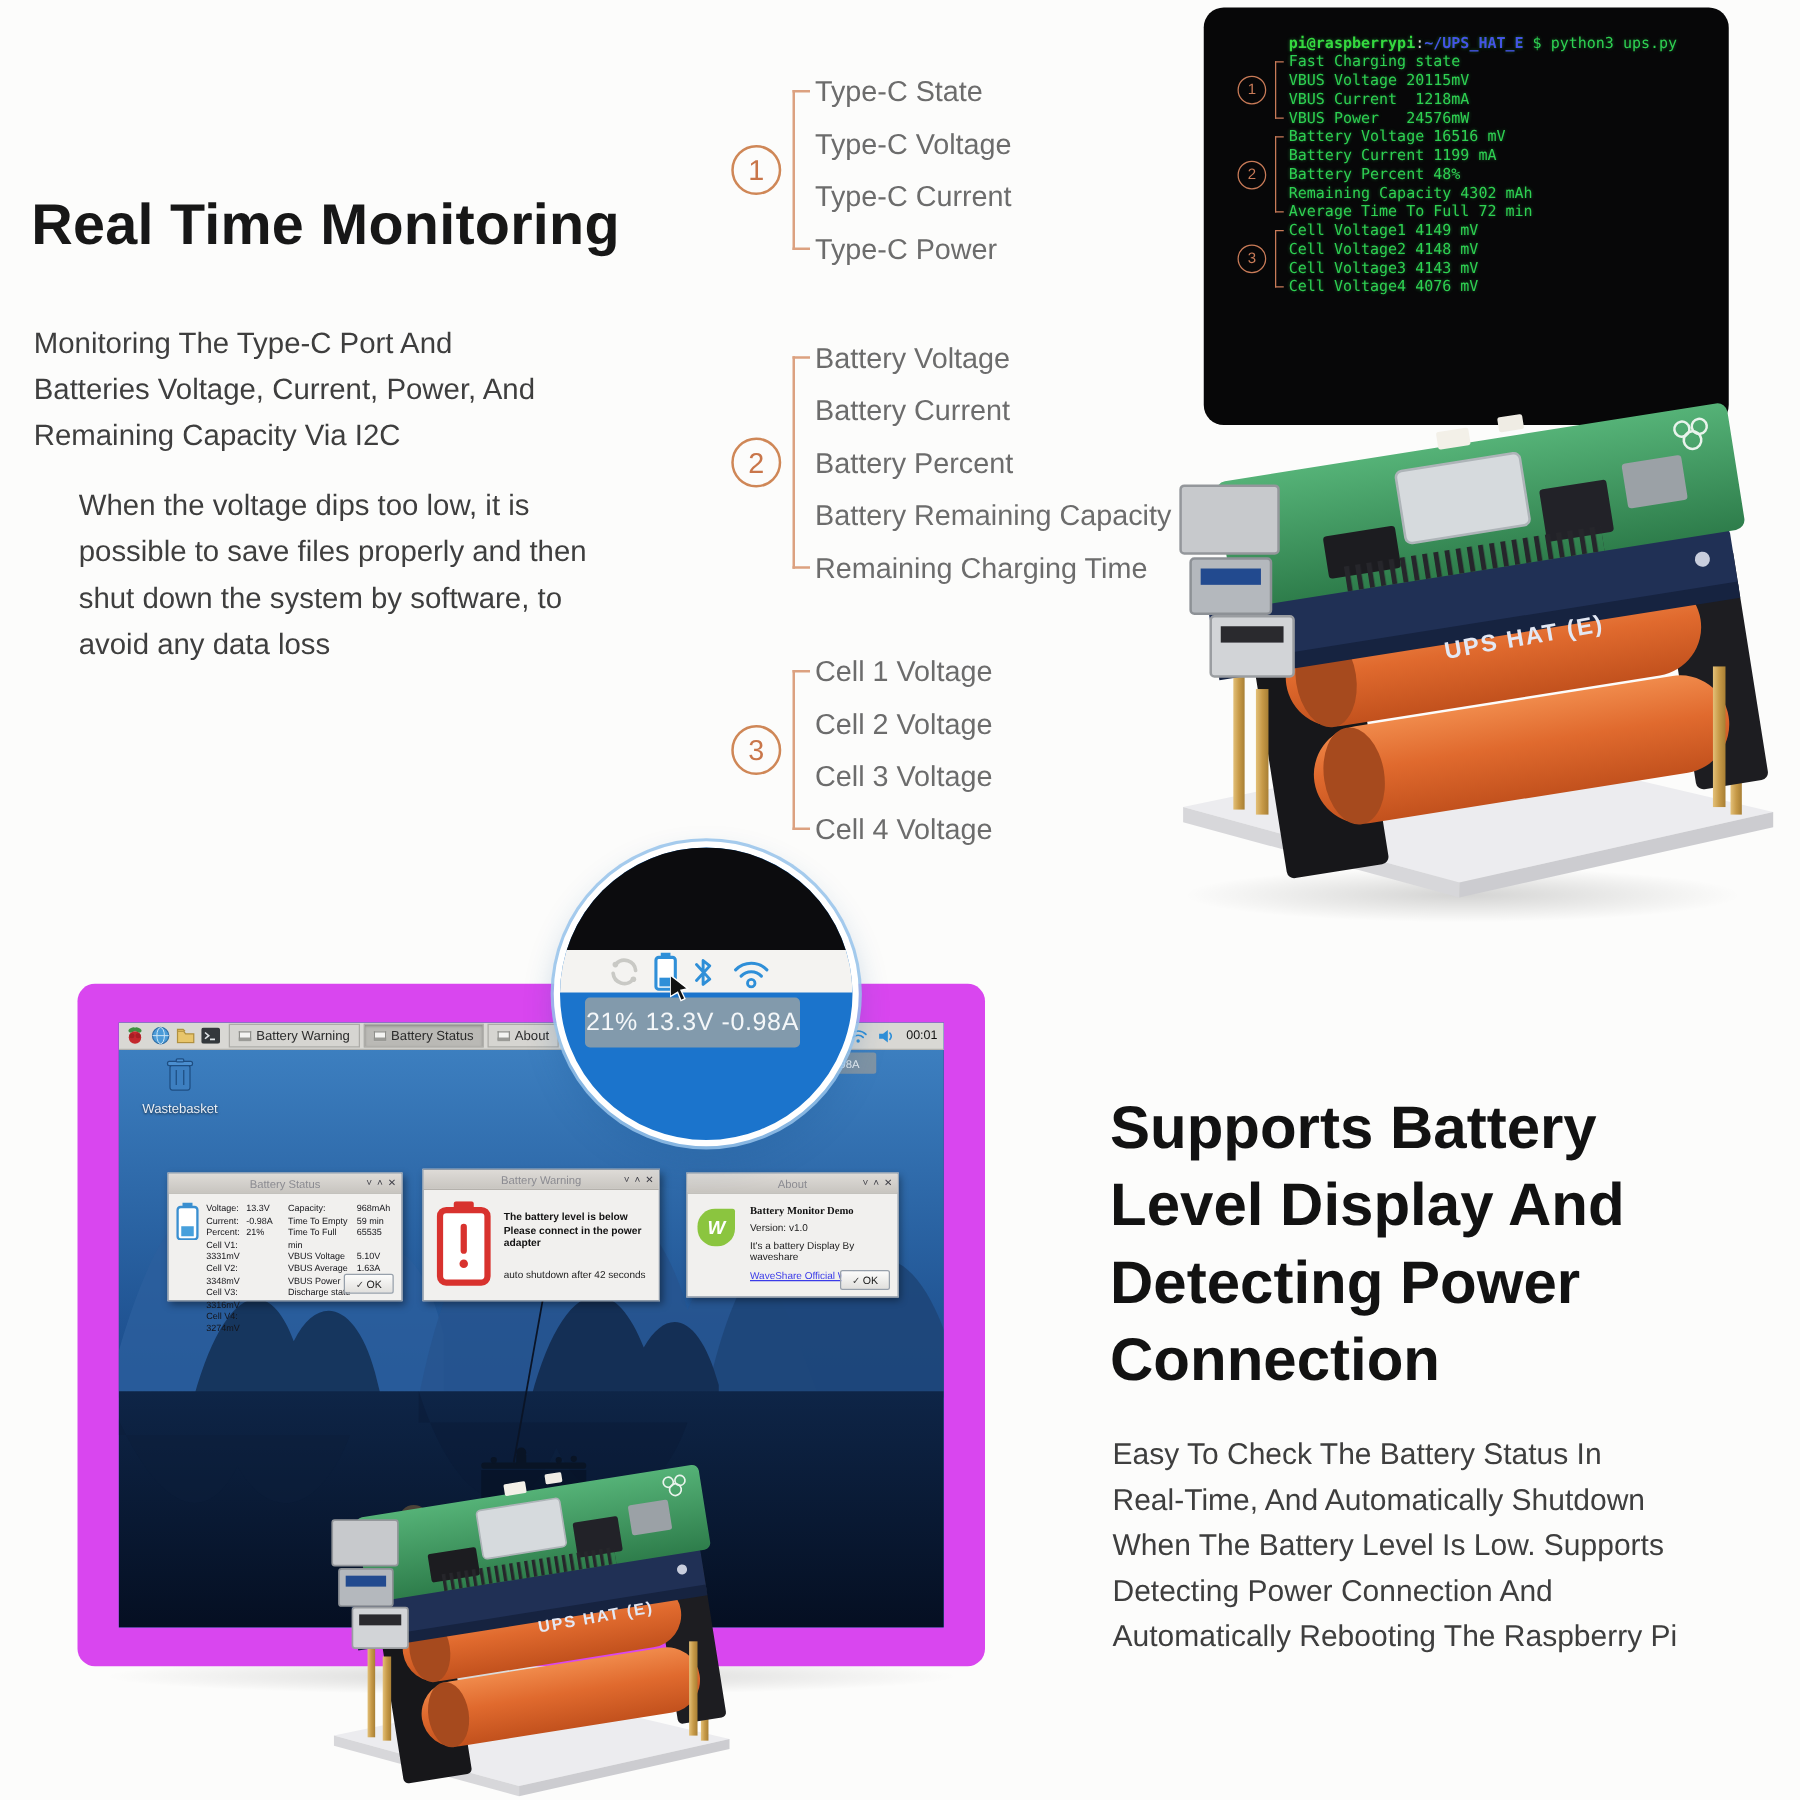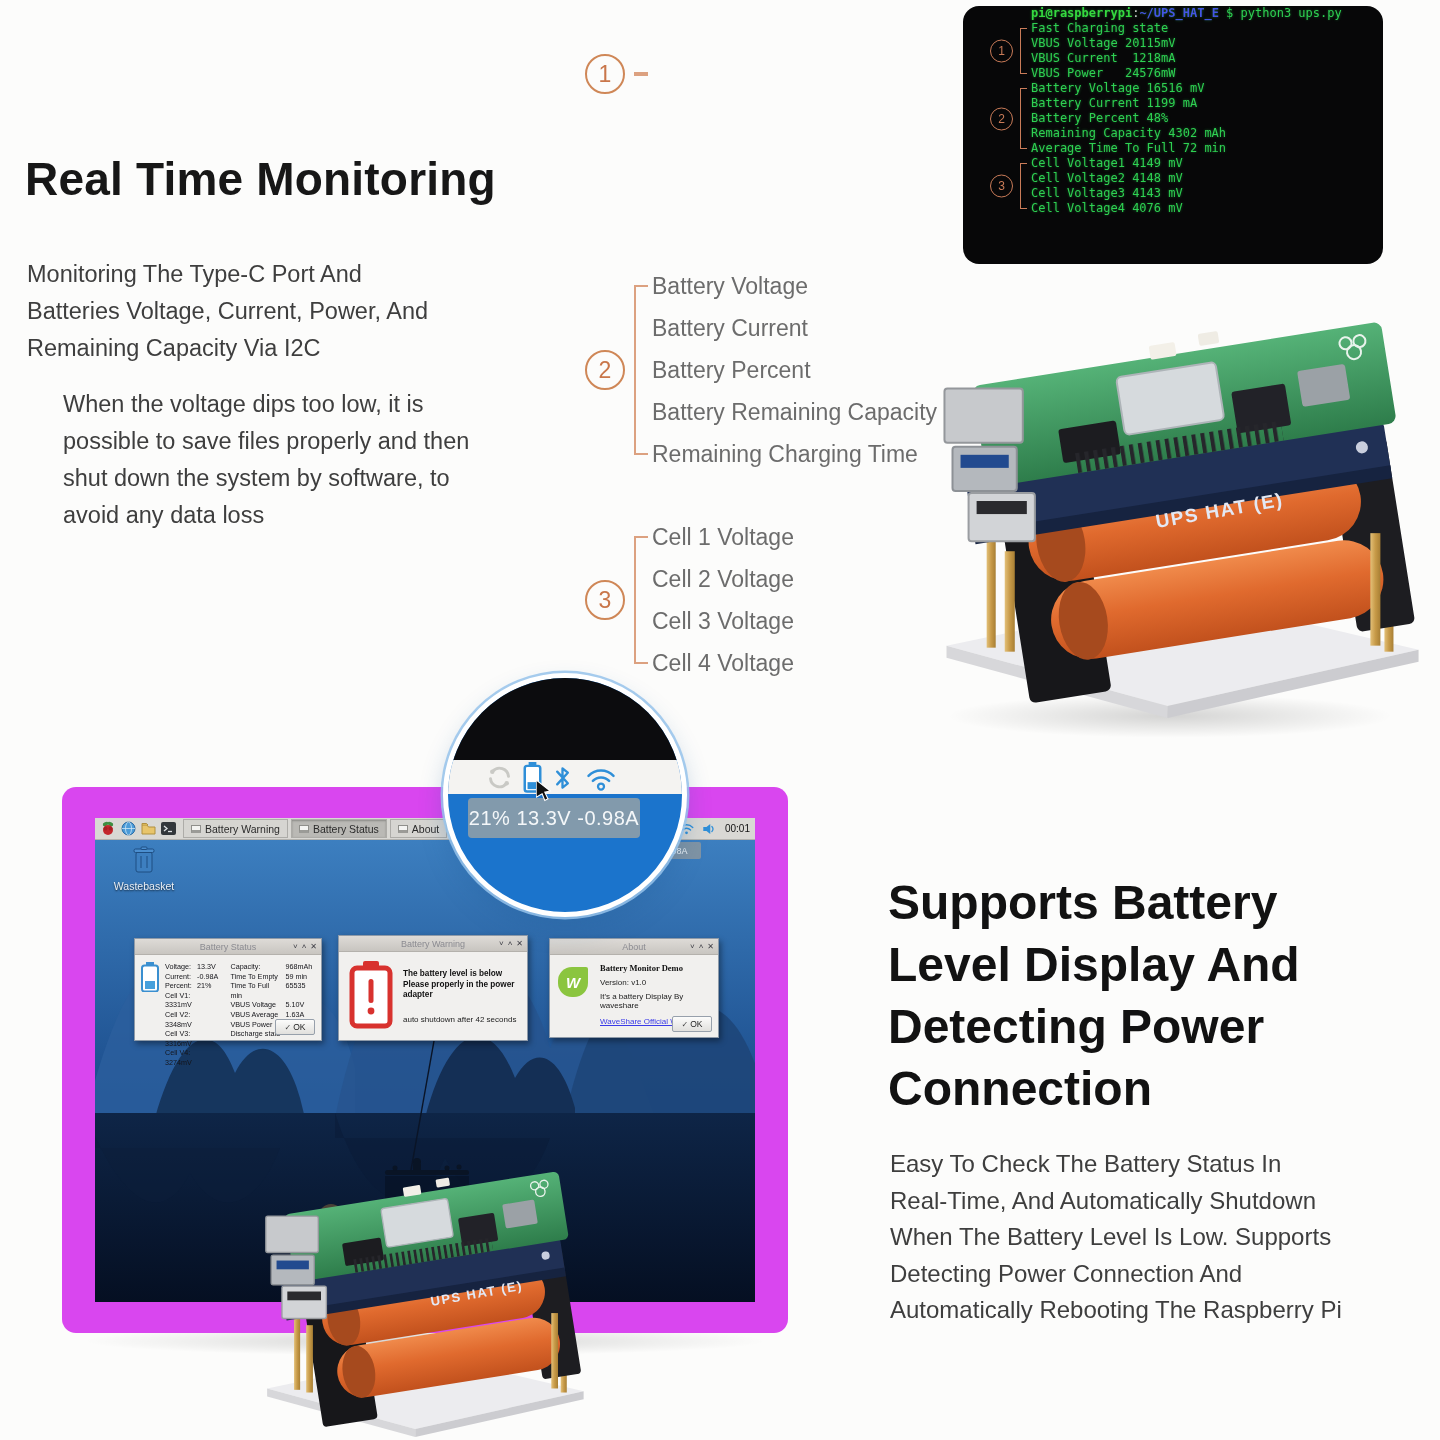--- a/index.html
+++ b/index.html
@@ -17,22 +17,22 @@
   .callout{position:absolute;left:585px;display:flex;align-items:center;}
   #callout-1{top:52px;}
   #callout-2{top:265px;}
   #callout-3{top:516px;}
   .co-num{width:36px;height:36px;border:2px solid #cf8757;border-radius:50%;color:#c9764a;
     font-size:23px;display:flex;align-items:center;justify-content:center;flex:0 0 auto;margin-right:9px;background:transparent;}
   .co-bracket{align-self:stretch;width:12px;border:2px solid #dca180;border-right:none;margin:20px 0;flex:0 0 auto;}
   .co-items{margin-left:4px;}
   .co-item{font-size:23px;line-height:42px;color:#6c6c6c;white-space:nowrap;}
   
-  .terminal{position:absolute;left:963px;top:6px;width:420px;height:258px;background:#070708;border-radius:16px;
-    font-family:"DejaVu Sans Mono",monospace;font-size:12px;box-sizing:border-box;}
+  .terminal{position:absolute;left:963px;top:6px;width:420px;height:334px;background:#070708;border-radius:16px;
+    font-family:"DejaVu Sans Mono",monospace;font-size:12px;padding-top:21px;box-sizing:border-box;}
   .tline{padding-left:68px;line-height:15px;color:#2ed152;white-space:pre;text-shadow:0 0 3px rgba(46,209,82,.45);}
   .tprompt .tp-user{color:#35d93f;font-weight:bold;}
   .tprompt .tp-colon{color:#d0d3d0;}
   .tprompt .tp-path{color:#4454e4;font-weight:bold;}
   .tprompt .tp-cmd{color:#2ed152;}
   .tgroup{position:relative;}
   .tbracket{position:absolute;left:57px;top:7px;bottom:7px;width:6px;border:1px solid #c97b58;border-right:none;}
   .tnum{position:absolute;left:27px;top:50%;transform:translateY(-50%);width:21px;height:21px;border:1px solid #c97b58;
     border-radius:50%;color:#c97b58;font-size:12px;line-height:21px;text-align:center;text-shadow:none;font-family:"Liberation Sans",sans-serif;}
   
@@ -179,20 +179,26 @@
 Batteries Voltage, Current, Power, And
 Remaining Capacity Via I2C</div>
 <div class="rt-para" id="rt-para2">When the voltage dips too low, it is
 possible to save files properly and then
 shut down the system by software, to
 avoid any data loss</div>
 
 <div class="callout" id="callout-1">
   <span class="co-num">1</span>
   <span class="co-bracket"></span>
+  <div class="co-items">
+      <div class="co-item">Type-C State</div>
+      <div class="co-item">Type-C Voltage</div>
+      <div class="co-item">Type-C Current</div>
+      <div class="co-item">Type-C Power</div>
+    </div>
 </div>
 <div class="callout" id="callout-2">
   <span class="co-num">2</span>
   <span class="co-bracket"></span>
   <div class="co-items">
       <div class="co-item">Battery Voltage</div>
       <div class="co-item">Battery Current</div>
       <div class="co-item">Battery Percent</div>
       <div class="co-item">Battery Remaining Capacity</div>
       <div class="co-item">Remaining Charging Time</div>
@@ -435,21 +441,21 @@
       <div class="bw-body">
         <svg width="44" height="68" viewBox="0 0 44 68" style="flex:0 0 auto;">
             <rect x="14" y="0" width="16" height="7" rx="2" fill="#d8322e"></rect>
             <rect x="3" y="7" width="38" height="58" rx="5" fill="#fff" stroke="#d8322e" stroke-width="5"></rect>
             <rect x="19.5" y="18" width="5" height="24" rx="2.5" fill="#d8322e"></rect>
             <circle cx="22" cy="50" r="3.4" fill="#d8322e"></circle>
           </svg>
         <div class="bw-text">
           <div style="margin-top:8px;">
             <b>The battery level is below</b>
-            <b>Please properly in the power adapter</b>
+            <b>Please connect in the power adapter</b>
           </div>
           <div class="bw-sub">auto shutdown after 42 seconds</div>
         </div>
       </div>
     </div>
 
     <div class="dlg" id="dlg-about">
       <div class="dlg-tb">
         <span class="dlg-title">About</span>
         <span class="dlg-ctl">

